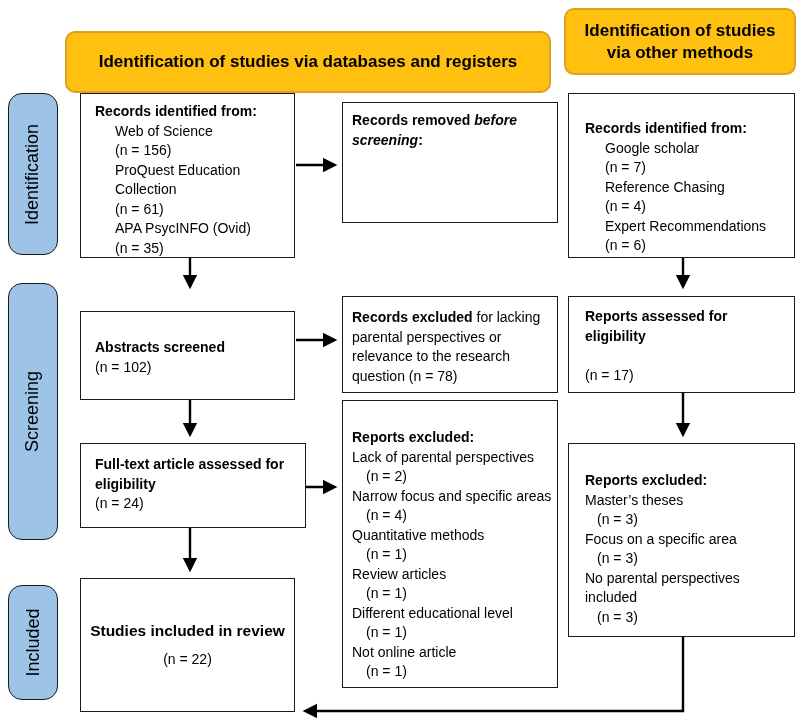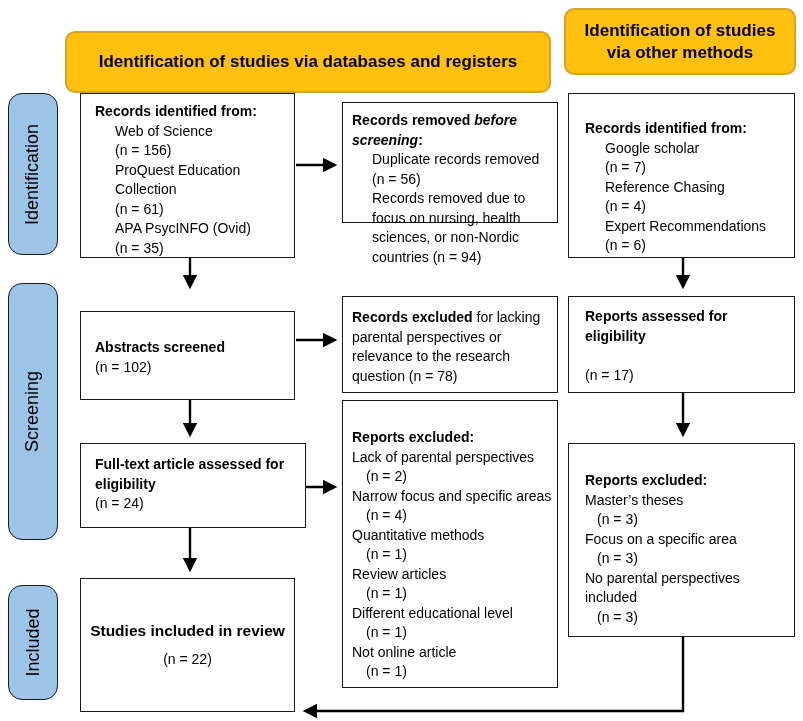--- a/index.html
+++ b/index.html
@@ -96,28 +96,20 @@
         <div class="ln ind">(n = 61)</div>
         <div class="ln ind">APA PsycINFO (Ovid)</div>
         <div class="ln ind">(n = 35)</div>
       </div>
   </div>
 
   <div class="box b2">
     <div class="box-title">
       <span>Records removed </span><span class="bi">before screening</span><span>:</span>
     </div>
-    <div>
-        <div class="ln ind">Duplicate records removed</div>
-        <div class="ln ind">(n = 56)</div>
-        <div class="ln ind">Records removed due to</div>
-        <div class="ln ind">focus on nursing, health</div>
-        <div class="ln ind">sciences, or non-Nordic</div>
-        <div class="ln ind">countries (n = 94)</div>
-      </div>
   </div>
 
   <div class="box b3">
     <div class="box-title">Records identified from:</div>
     <div>
         <div class="ln ind">Google scholar</div>
         <div class="ln ind">(n = 7)</div>
         <div class="ln ind">Reference Chasing</div>
         <div class="ln ind">(n = 4)</div>
         <div class="ln ind">Expert Recommendations</div>

